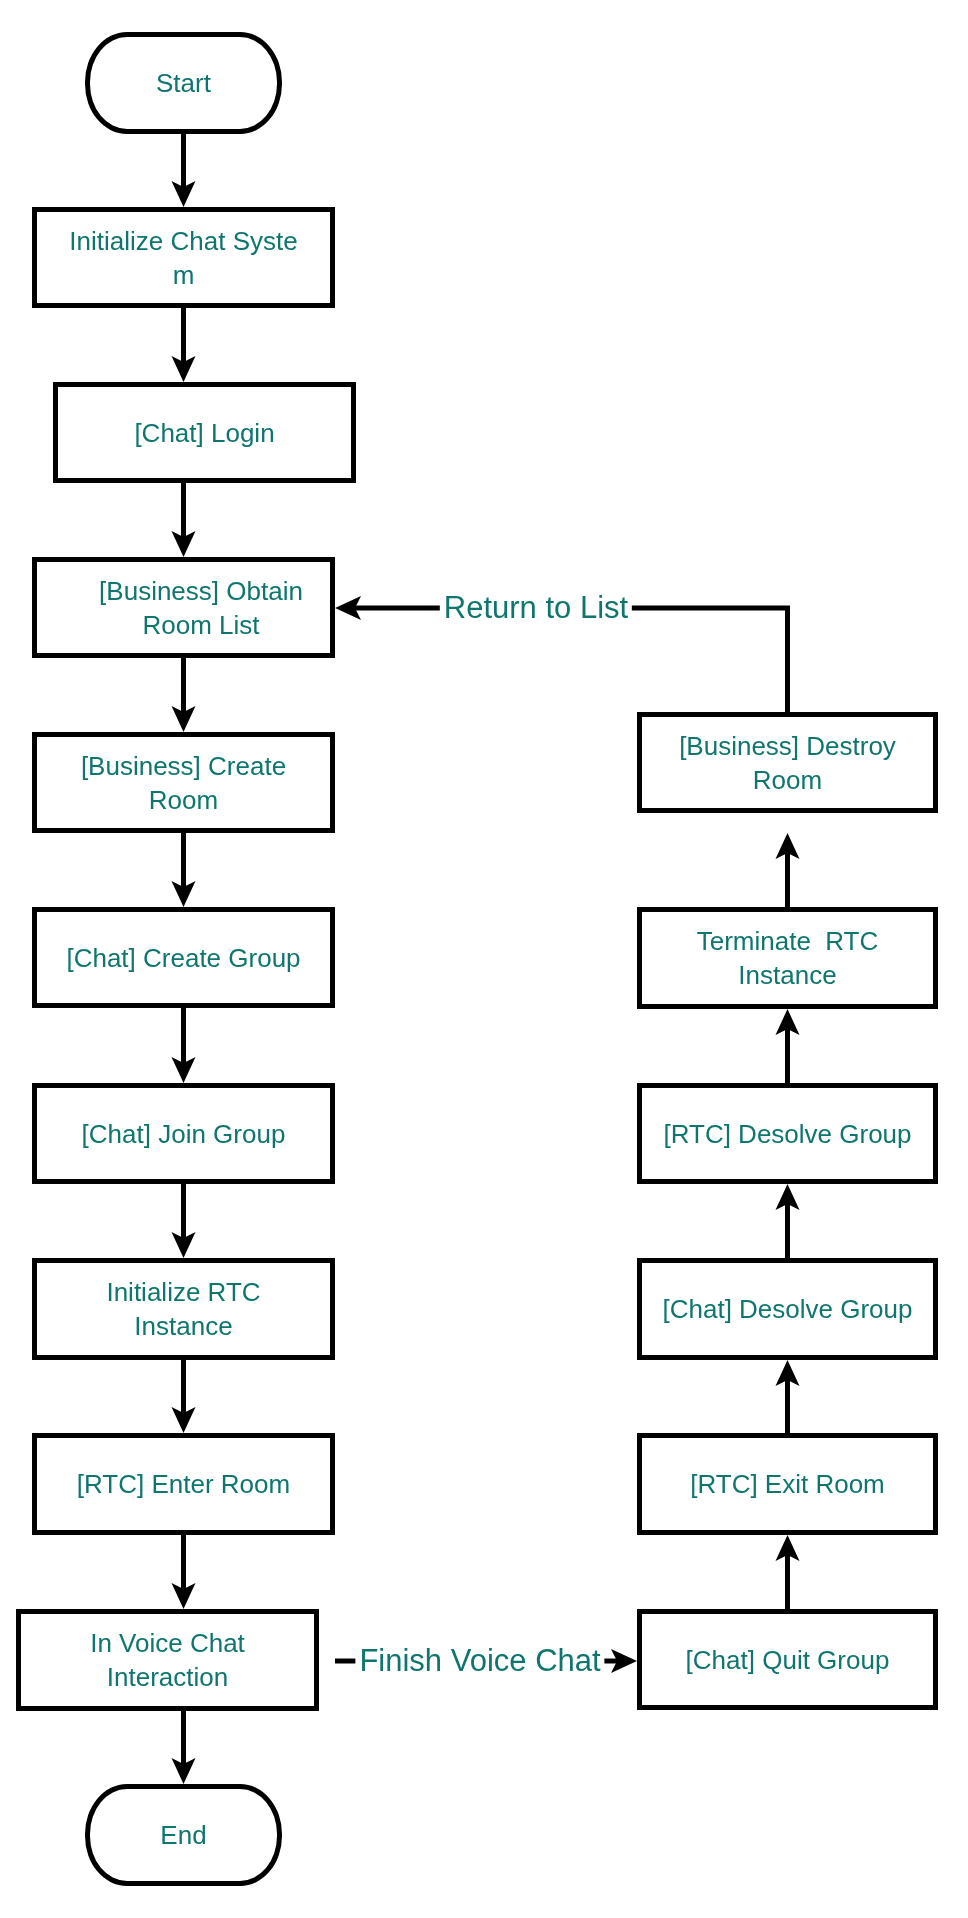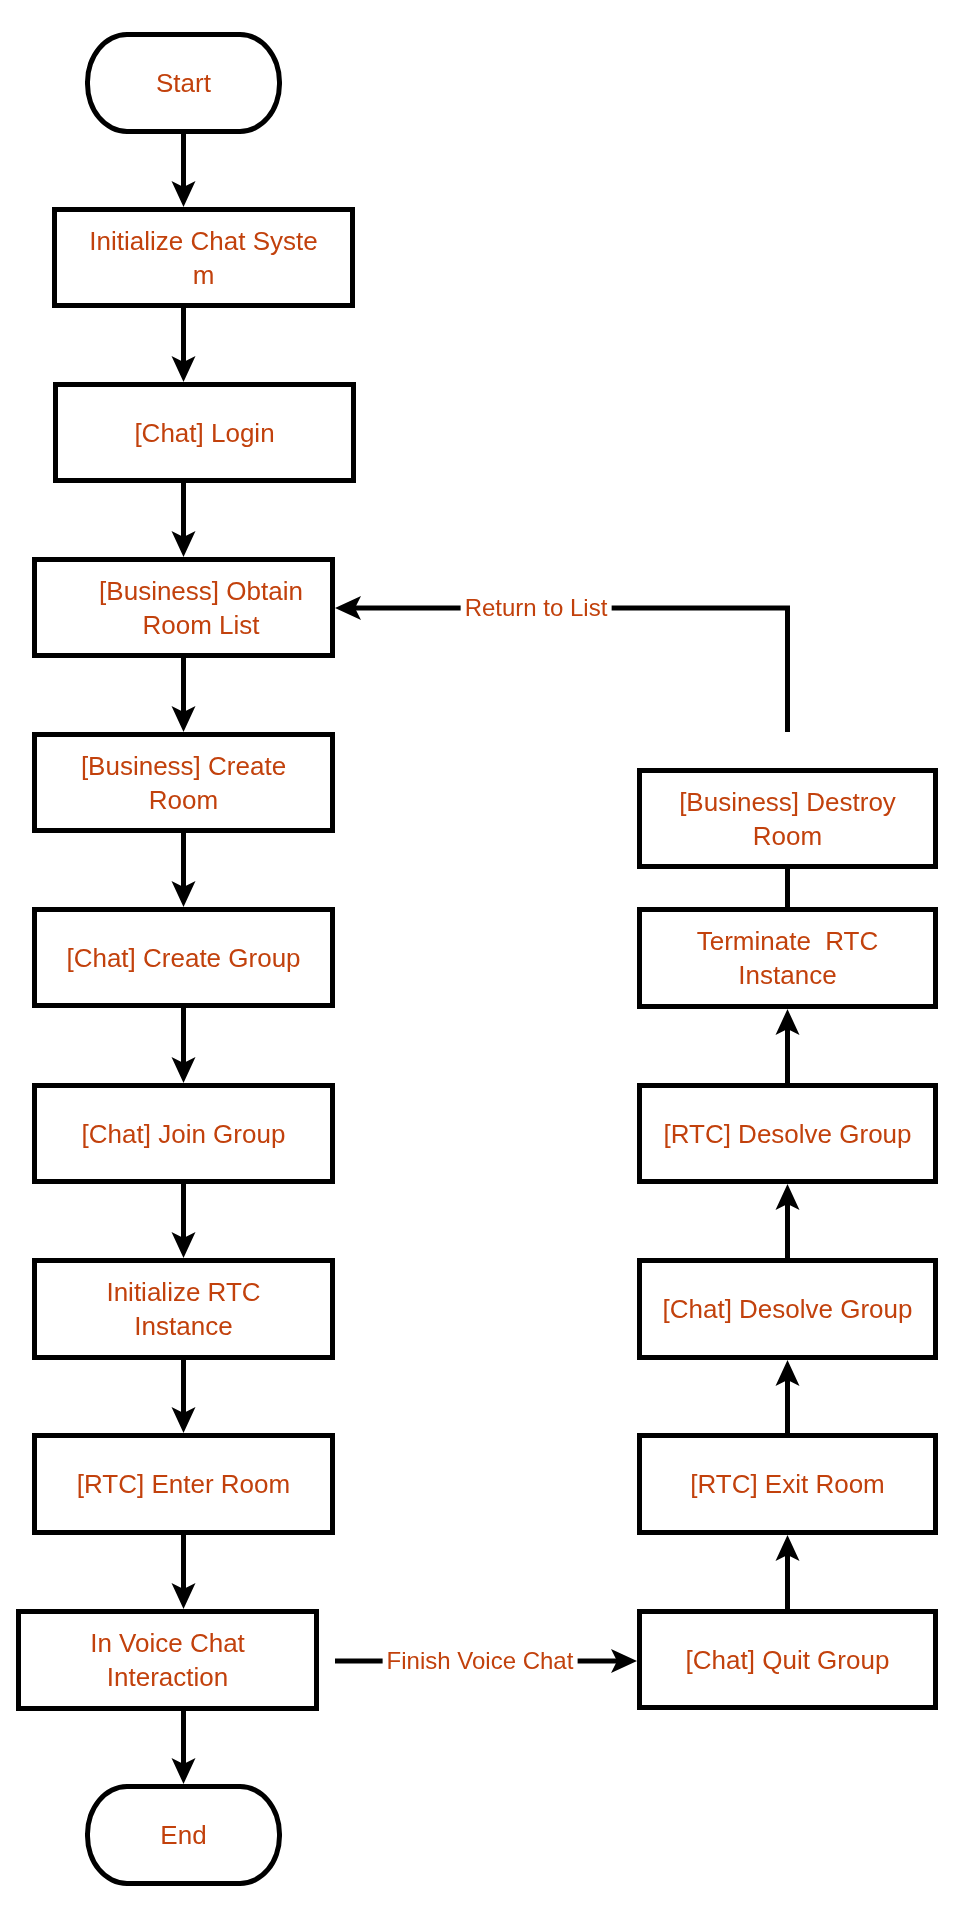--- a/index.html
+++ b/index.html
@@ -6,21 +6,21 @@
     margin: 0;
     padding: 0;
     background: #ffffff;
   }
   .canvas {
     position: relative;
     width: 968px;
     height: 1918px;
     background: #ffffff;
     font-family: "Liberation Sans", sans-serif;
-    color: #c2410c;
+    color: #0f766e;
     overflow: hidden;
     border-radius: 8px;
   }
   .connectors {
     position: absolute;
     left: 0;
     top: 0;
     z-index: 1;
   }
   .node {
@@ -37,40 +37,40 @@
     white-space: pre-wrap;
     z-index: 2;
   }
   .terminator {
     border-radius: 42px / 50px;
   }
   .edge-label {
     position: absolute;
     transform: translate(-50%, -50%);
     background: #ffffff;
-    font-size: 24px;
+    font-size: 31px;
     line-height: 30px;
     padding: 0 4px;
     white-space: nowrap;
     z-index: 3;
     text-align: right;
   }
   
   .n-start        { left:85px;  top:32px;   width:197px; height:102px; }
-  .n-init-chat    { left:32px;  top:207px;  width:303px; height:101px;margin-left:20px; }
+  .n-init-chat    { left:32px;  top:207px;  width:303px; height:101px; }
   .n-login        { left:32px;  top:382px;  width:303px; height:101px;margin-left:21px; }
   .n-obtain-list  { left:32px;  top:557px;  width:303px; height:101px;padding-left:35px; }
   .n-create-room  { left:32px;  top:732px;  width:303px; height:101px; }
   .n-create-group { left:32px;  top:907px;  width:303px; height:101px; }
   .n-join-group   { left:32px;  top:1083px; width:303px; height:101px; }
   .n-init-rtc     { left:32px;  top:1258px; width:303px; height:102px; }
   .n-enter-room   { left:32px;  top:1433px; width:303px; height:102px; }
   .n-voice-chat   { left:16px;  top:1609px; width:303px; height:102px; }
   .n-end          { left:85px;  top:1784px; width:197px; height:102px; }
-  .n-destroy-room { left:637px; top:768px;  width:301px; height:101px; }
+  .n-destroy-room { left:637px; top:712px;  width:301px; height:101px; }
   .n-term-rtc     { left:637px; top:907px;  width:301px; height:102px; }
   .n-desolve-room { left:637px; top:1083px; width:301px; height:101px; }
   .n-desolve-group{ left:637px; top:1258px; width:301px; height:102px; }
   .n-exit-room    { left:637px; top:1433px; width:301px; height:102px; }
   .n-quit-group   { left:637px; top:1609px; width:301px; height:101px; }
   .l-finish { left:480px; top:1661px; }
   .l-return { left:536px; top:608px;  }
 </style>
 </head>
 <body>

